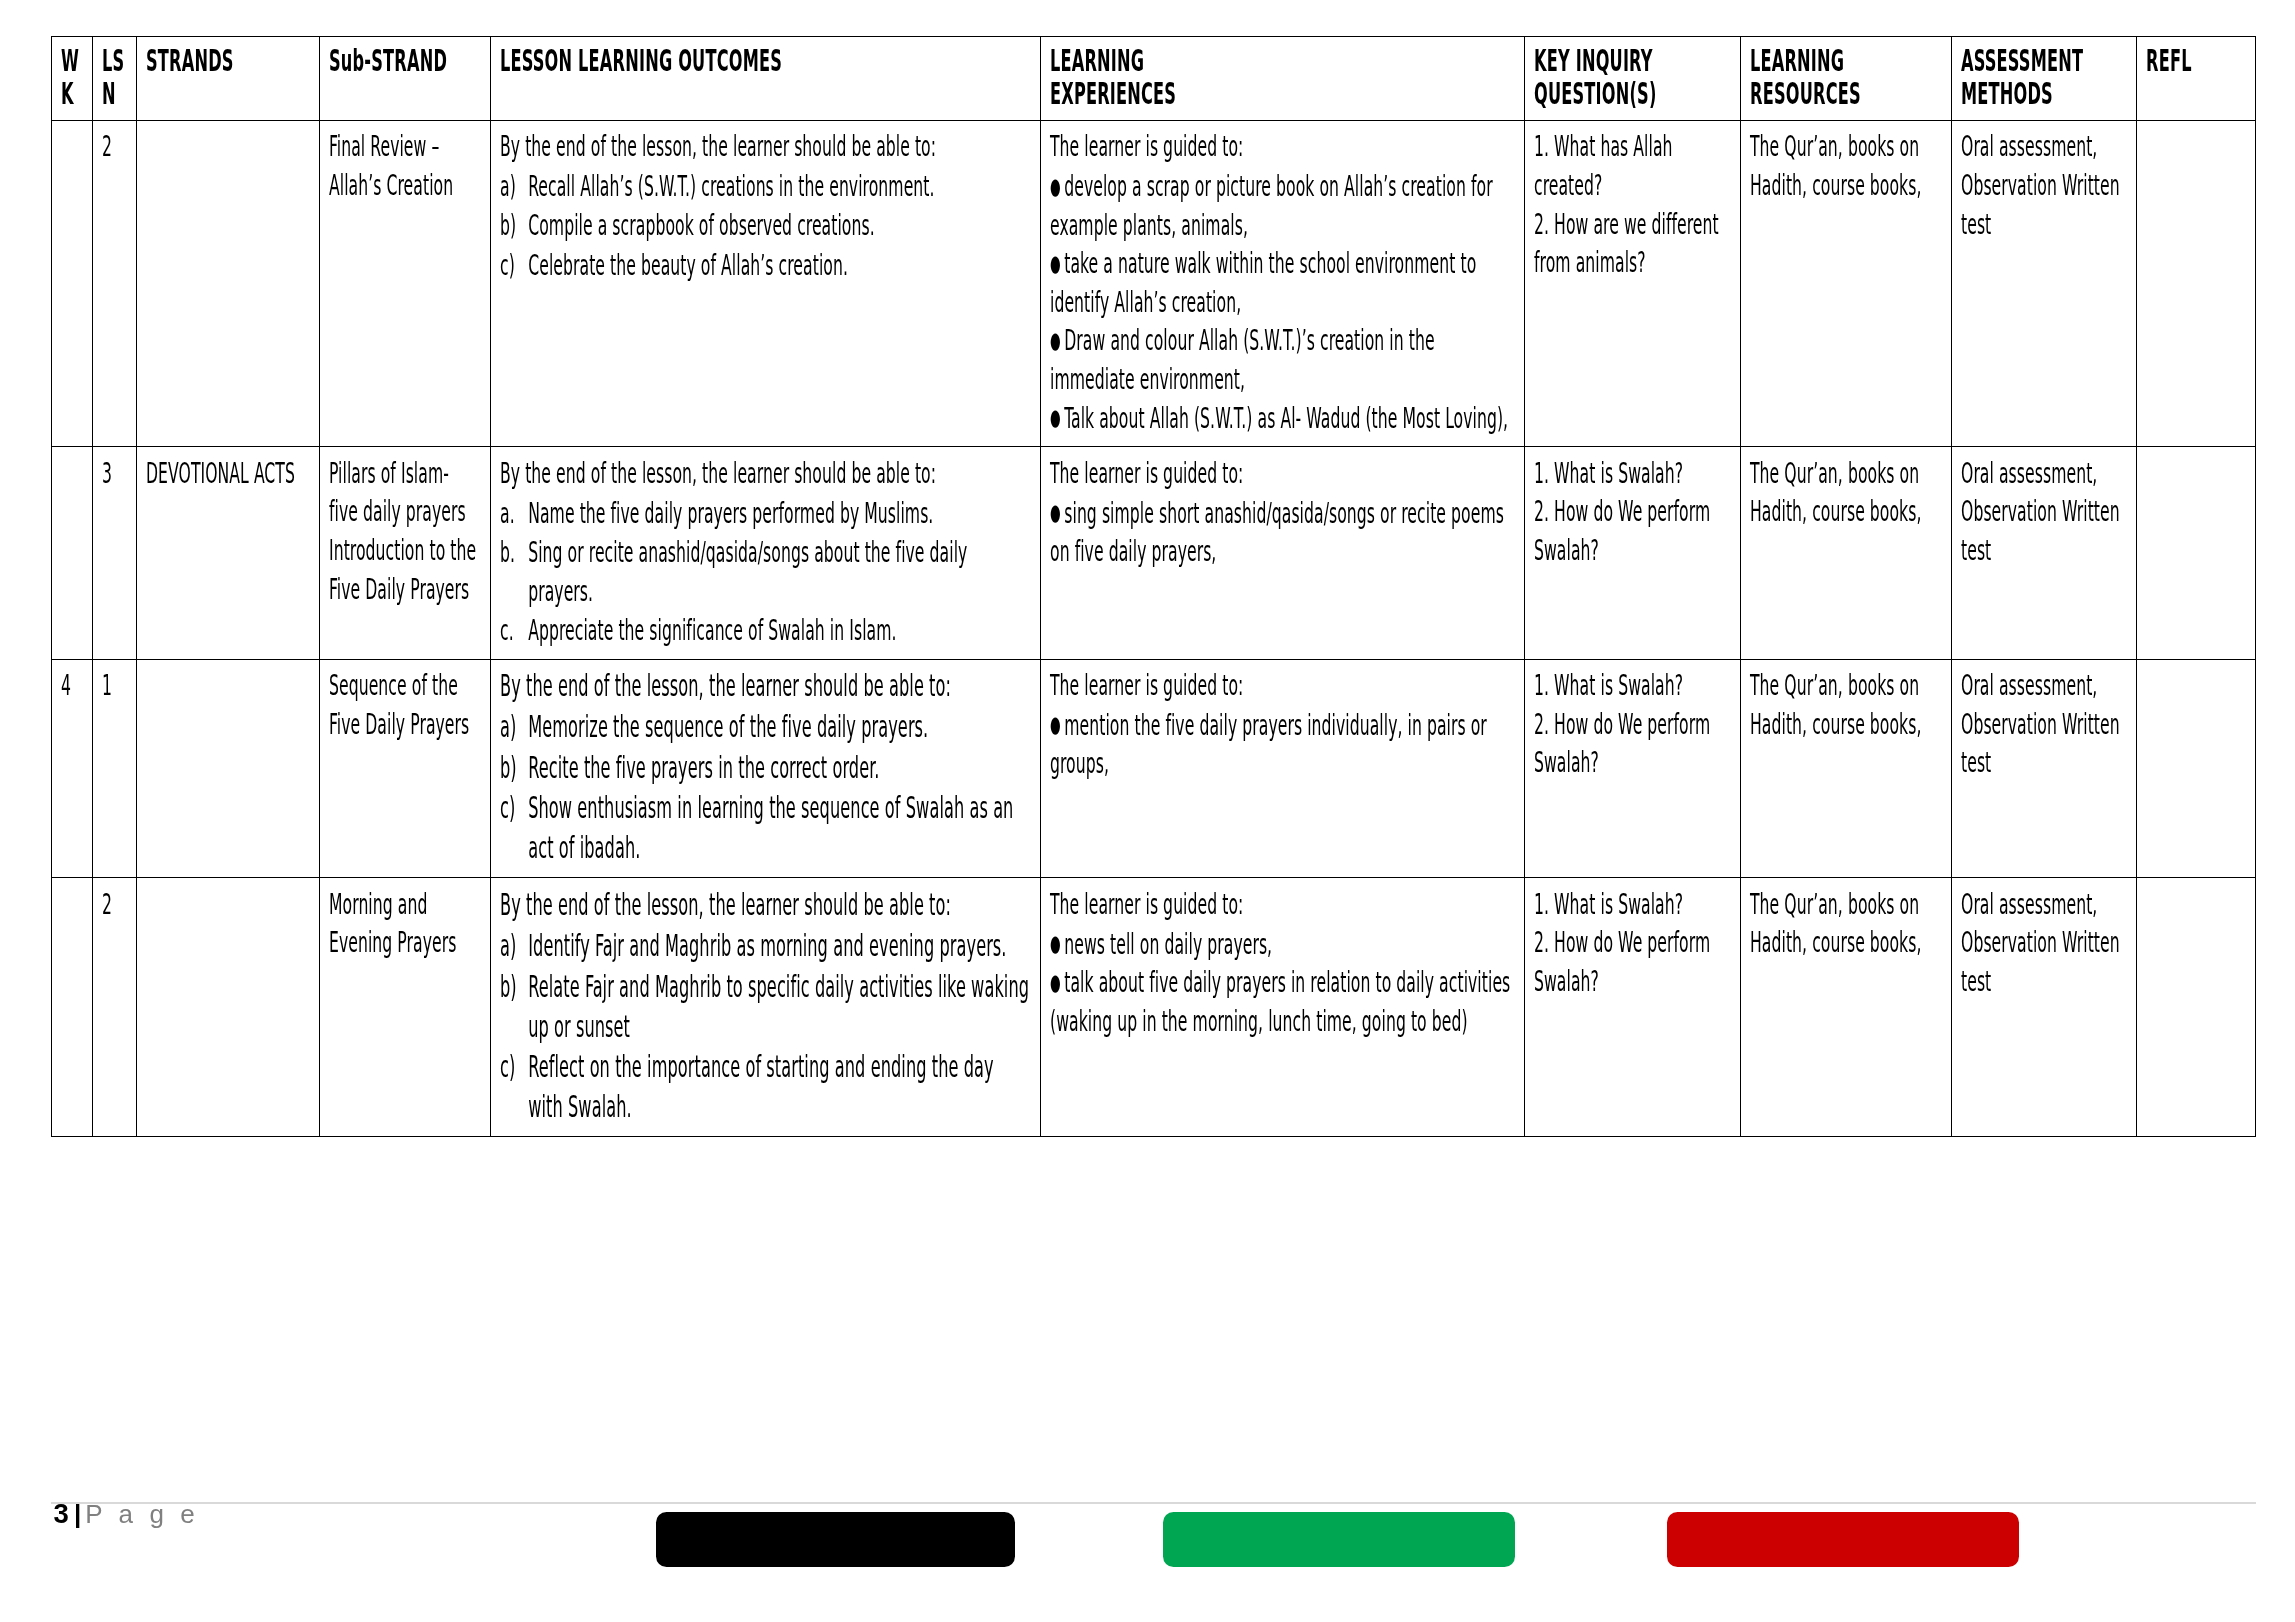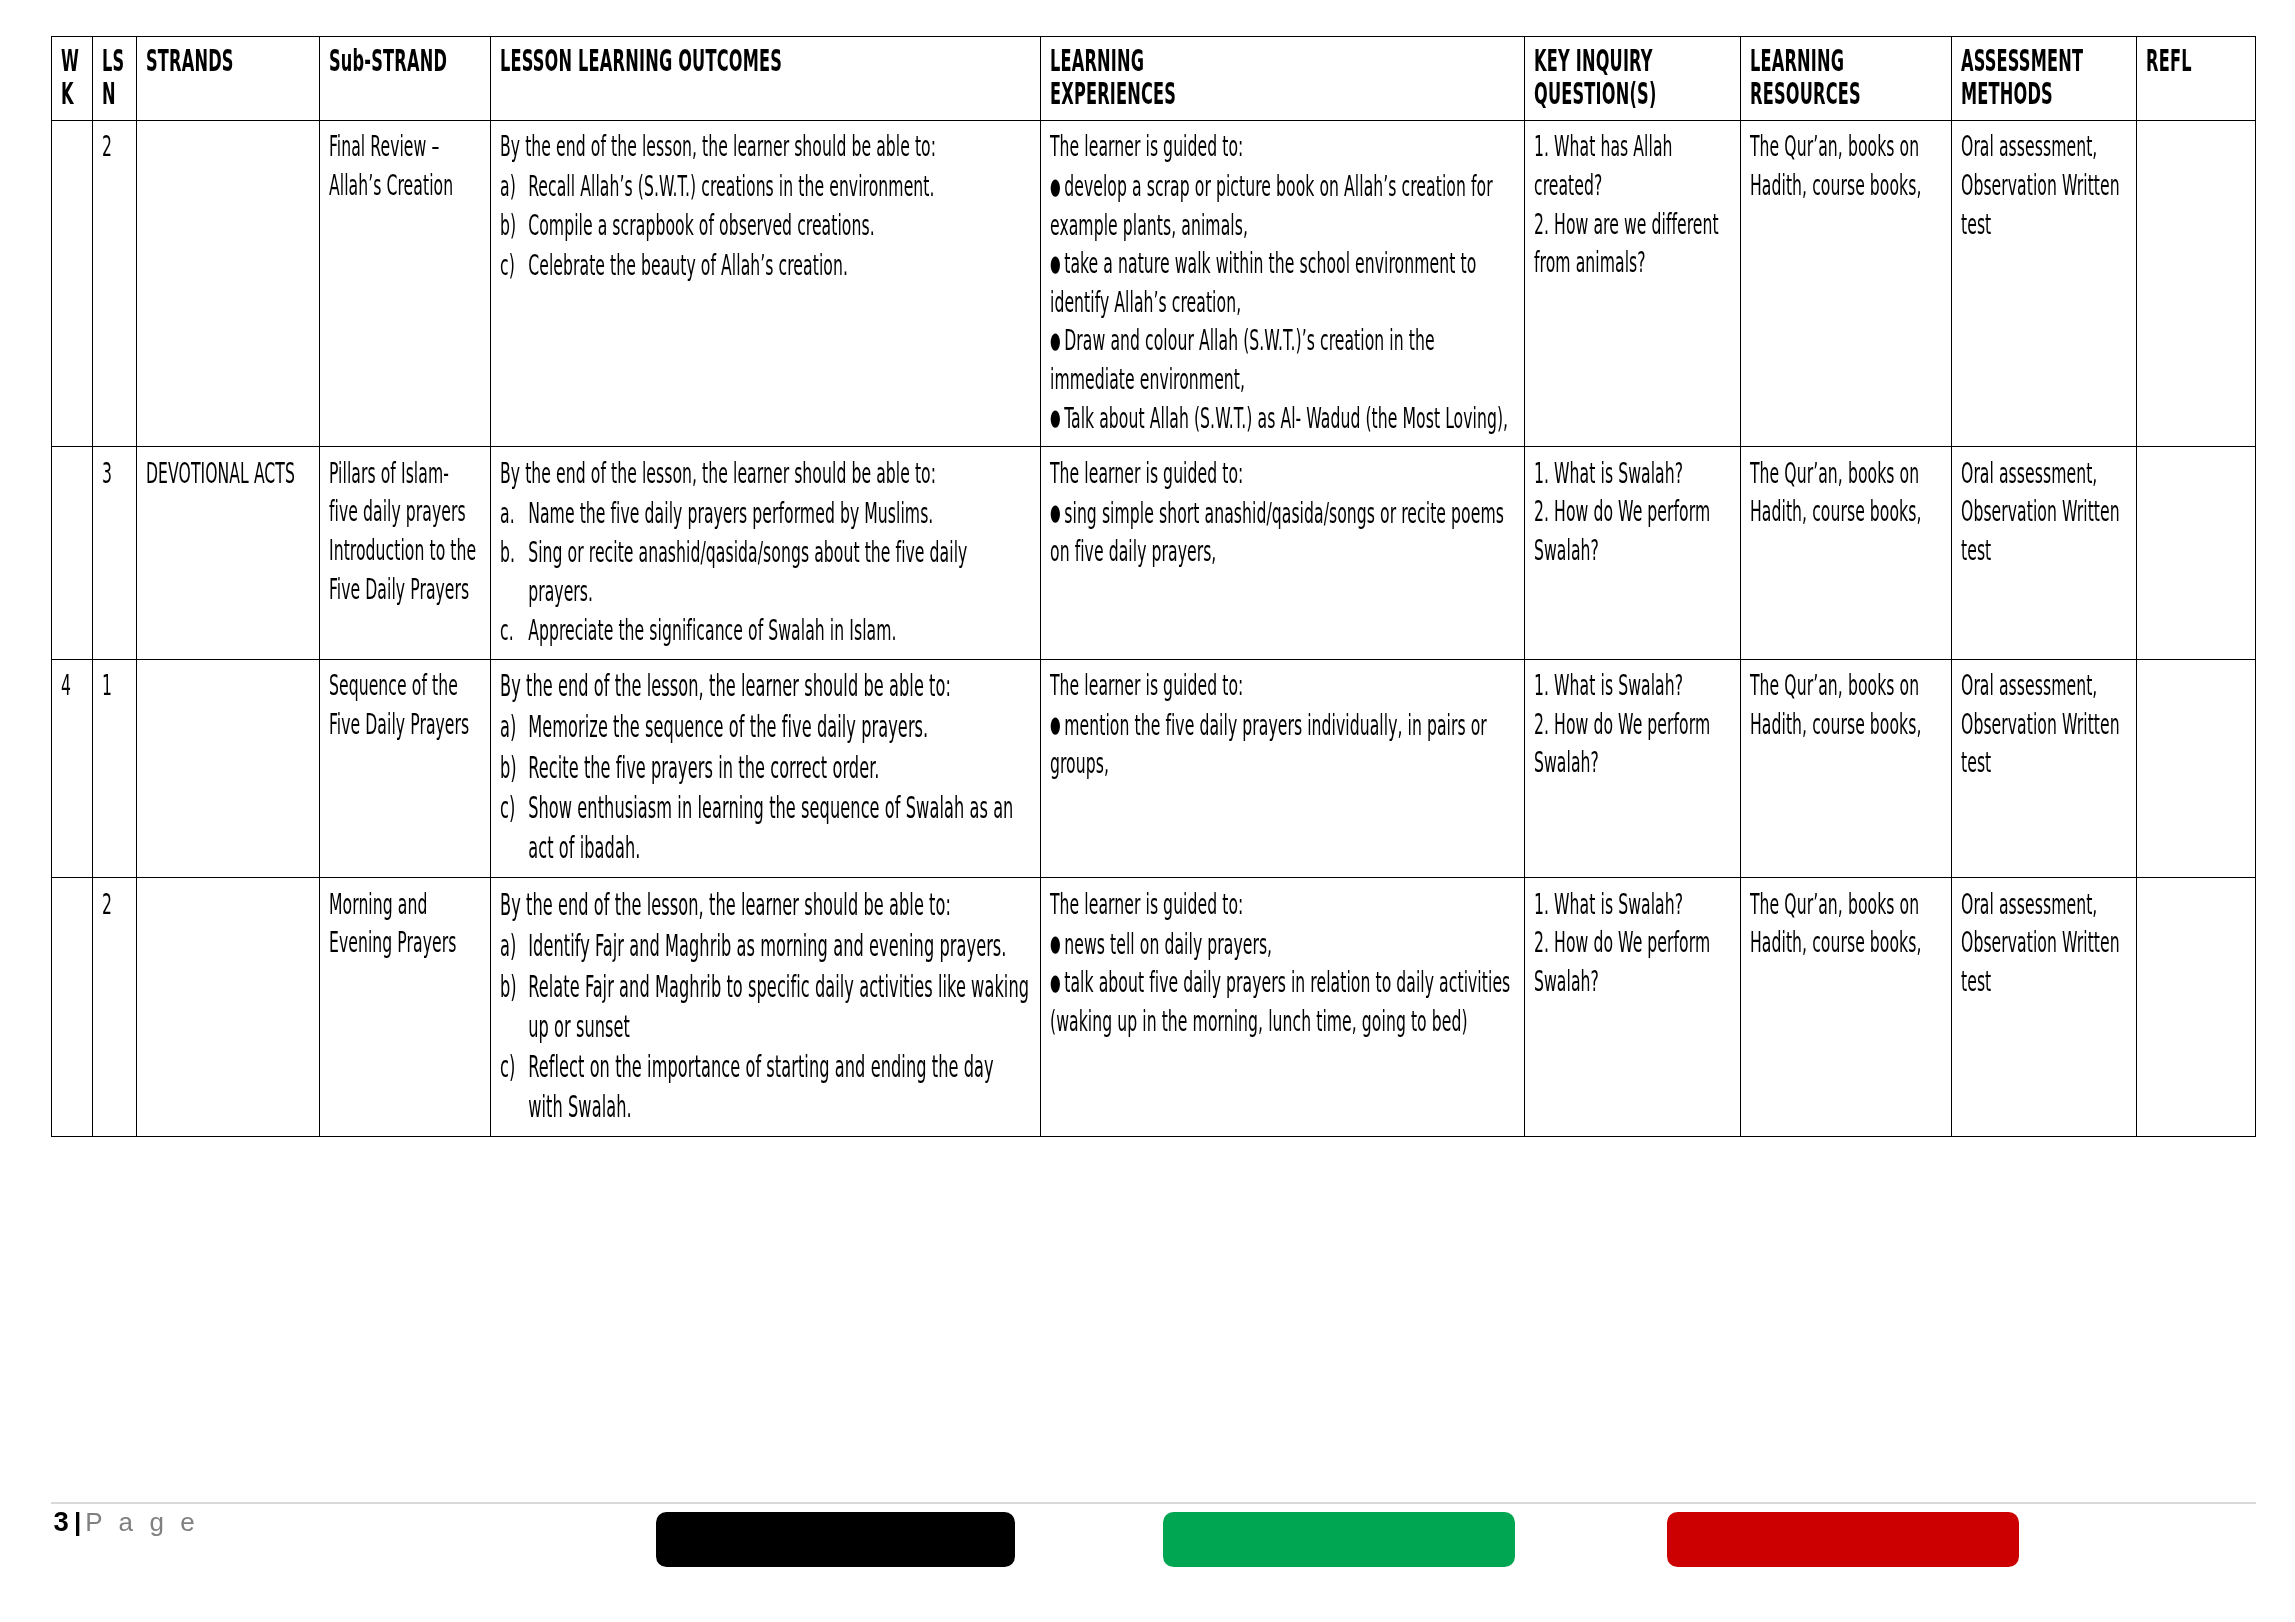--- a/index.html
+++ b/index.html
@@ -119,21 +119,21 @@
   .footer-rule {
     position: absolute;
     left: 0; right: 0;
     top: 15.7px;
     height: 2px;
     background: #d9d9d9;
   }
   .pagenum {
     position: absolute;
     left: 2.6px;
-    top: 22px;
+    top: 14px;
     white-space: nowrap;
     font-size: 26px;
     line-height: 1;
   }
   .pagenum .pn-num {
     font-weight: bold;
     color: #000000;
     font-size: 27.5px;
   }
   .pagenum .pn-bar {

